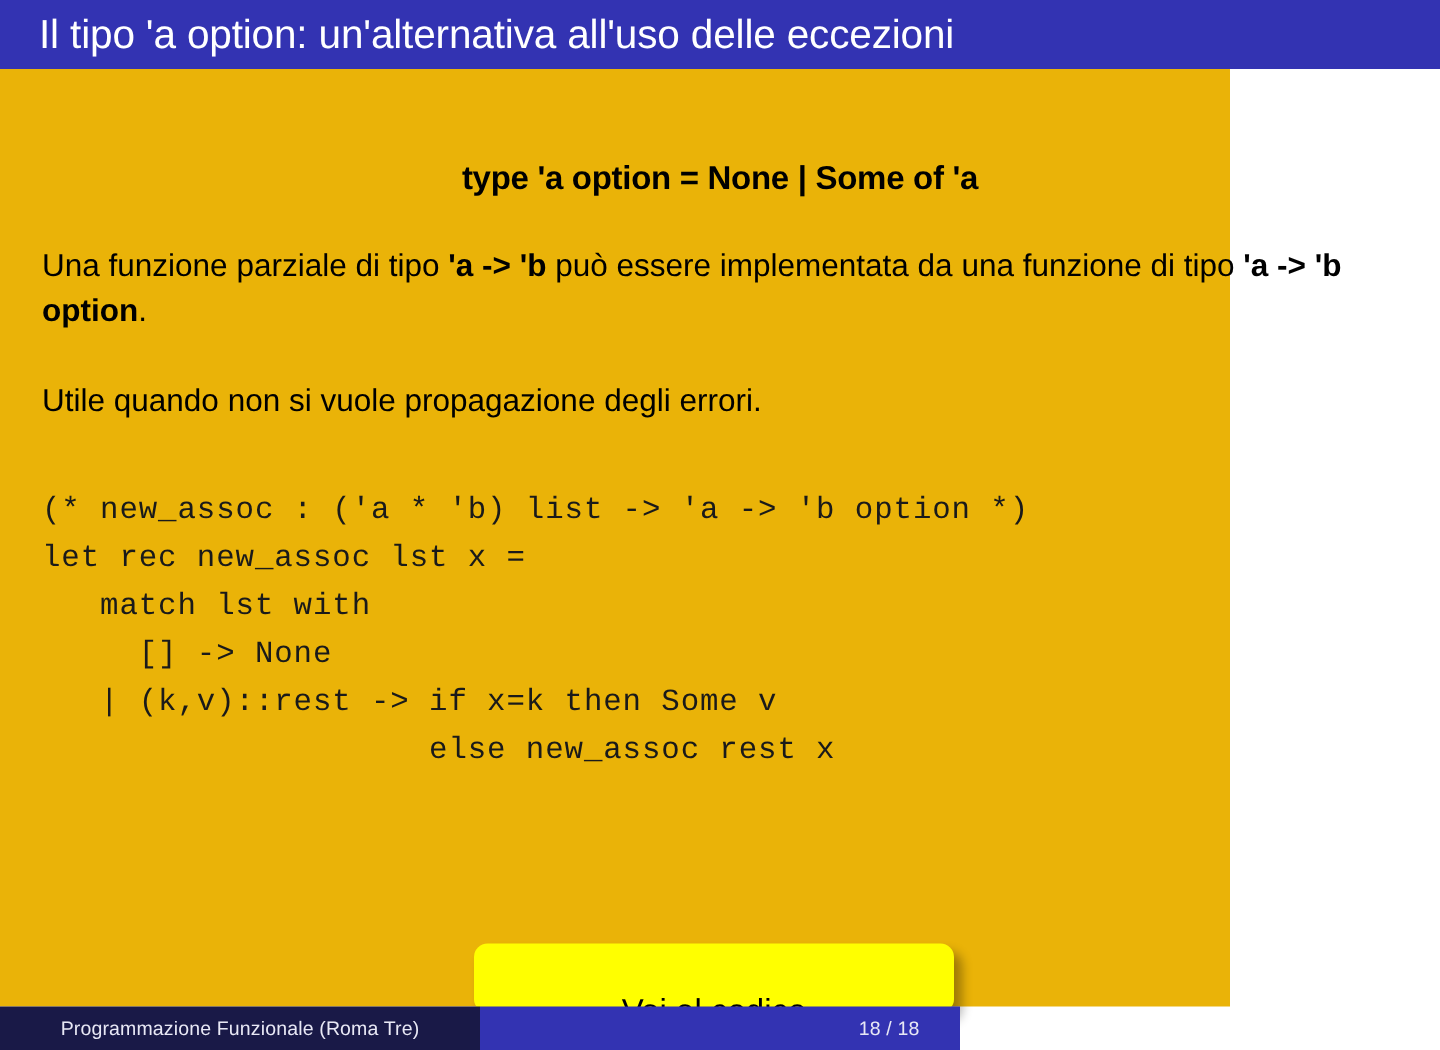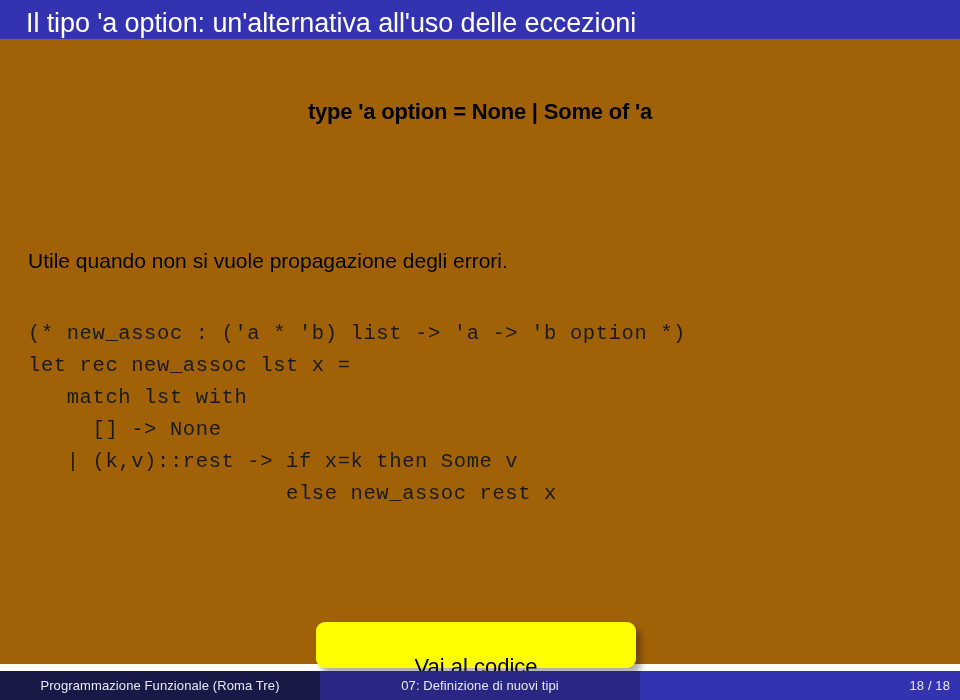--- a/index.html
+++ b/index.html
@@ -33,25 +33,25 @@
     font-size: 27px;
     font-weight: normal;
     line-height: 1;
     letter-spacing: -0.1px;
     white-space: nowrap;
   }
 
   
   #slide-body {
     position: absolute;
-    top: 39px;
+    top: 46px;
     left: 0;
-    width: 960px;
+    width: 820px;
     height: 625px;
-    background: #a16207;
+    background: #eab308;
   }
 
   #block-heading {
     position: absolute;
     top: 60px;
     left: 0;
     width: 960px;
     text-align: center;
     font-size: 22px;
     font-weight: bold;
@@ -139,40 +139,43 @@
   }
   #footer-seg-title {
     width: 320px;
     background: #282884;
     justify-content: center;
   }
   #footer-seg-page {
     width: 320px;
     background: #3333b2;
     justify-content: flex-end;
-    padding-right: 10px;
+    padding-right: 27px;
   }
   .footer-text {
     color: #e8e8f5;
     font-size: 13px;
     white-space: nowrap;
     letter-spacing: 0.1px;
   }
 </style>
 </head>
 <body>
 
 <div id="title-bar">
   <span class="title-text">Il tipo 'a option: un'alternativa all'uso delle eccezioni</span>
 </div>
 
 <div id="slide-body">
 
   <div id="block-heading">type 'a option = None | Some of 'a</div>
 
+  <div id="paragraph-one">
+    <span>Una funzione parziale di tipo </span><span class="bold-inline">'a -&gt; 'b</span><span> può essere implementata da una funzione di tipo </span><span class="bold-inline">'a -&gt; 'b option</span><span>.</span>
+  </div>
 
   <div id="paragraph-two">
     <span>Utile quando non si vuole propagazione degli errori.</span>
   </div>
 
   <pre id="code-block">(* new_assoc : ('a * 'b) list -&gt; 'a -&gt; 'b option *)
 let rec new_assoc lst x =
    match lst with
      [] -&gt; None
    | (k,v)::rest -&gt; if x=k then Some v
@@ -181,19 +184,16 @@
   <button id="goto-code-button">
     <span class="btn-label">Vai al codice</span>
   </button>
 
 </div>
 
 <div id="footer-bar">
   <div class="footer-seg" id="footer-seg-author">
     <span class="footer-text">Programmazione Funzionale  (Roma Tre)</span>
   </div>
-  <div class="footer-seg" id="footer-seg-title">
-    <span class="footer-text">07: Definizione di nuovi tipi</span>
-  </div>
   <div class="footer-seg" id="footer-seg-page">
     <span class="footer-text">18 / 18</span>
   </div>
 </div>
 
 </body></html>

